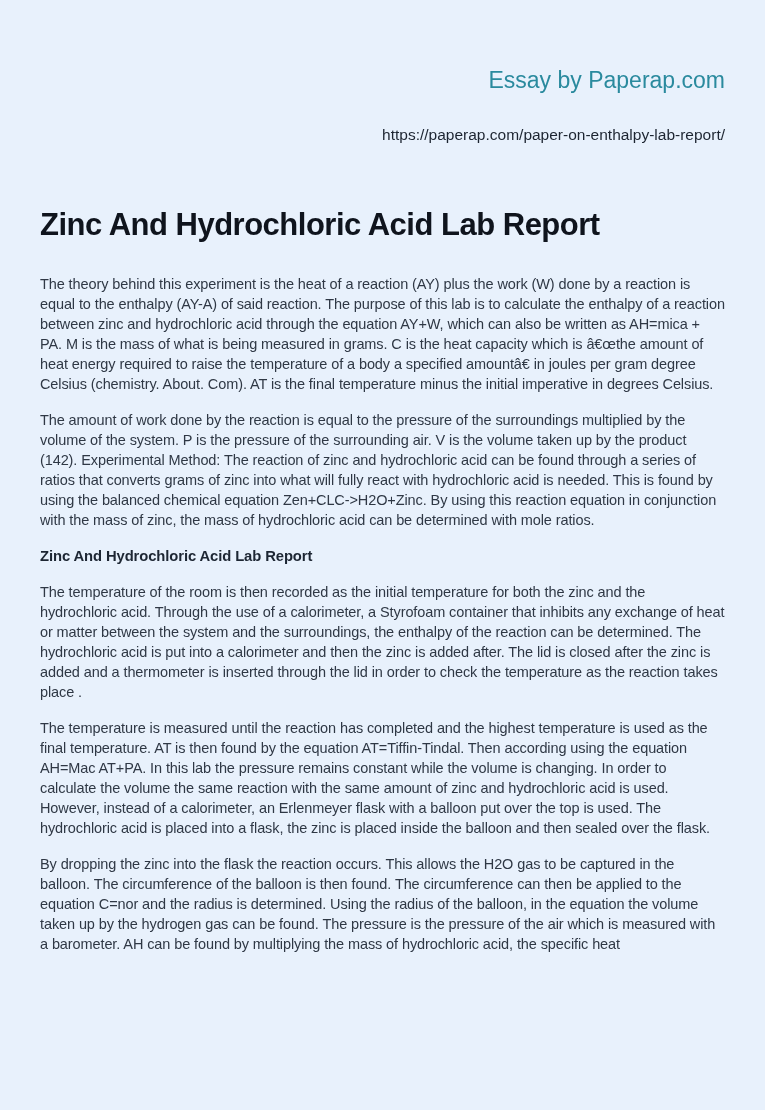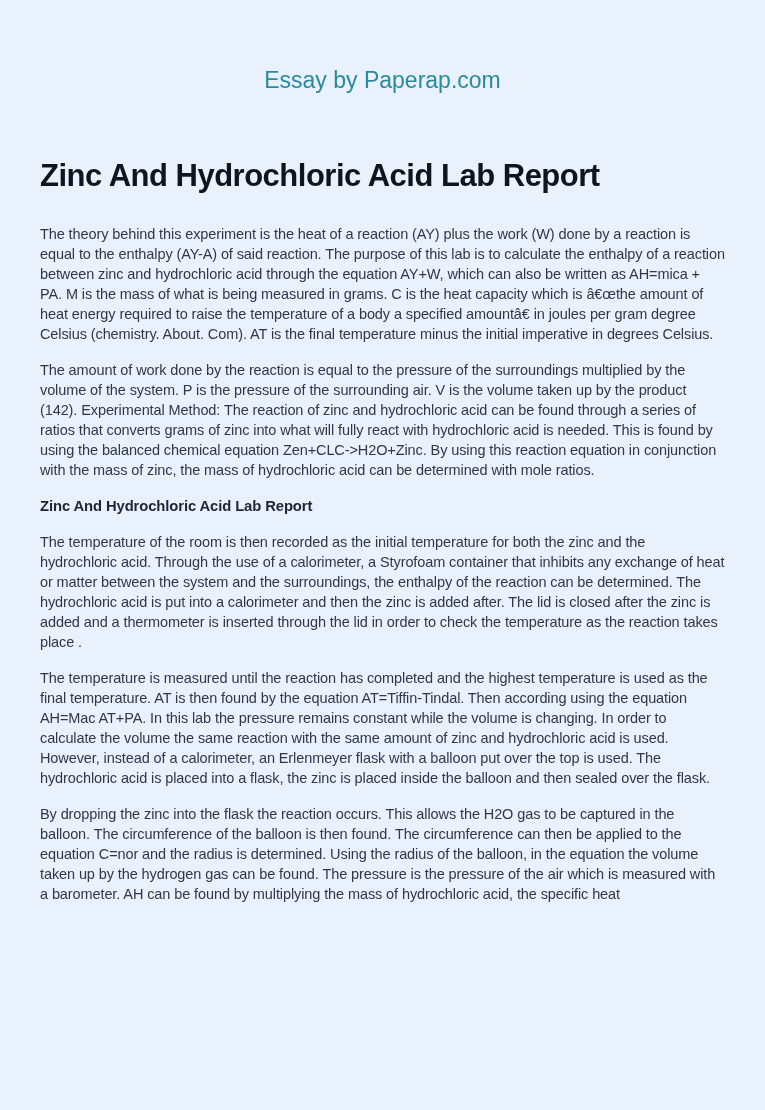--- a/index.html
+++ b/index.html
@@ -19,21 +19,20 @@
   }
   .doc-header {
     text-align: right;
   }
   .brand-heading {
     margin-top: 66px;
     font-size: 23px;
     line-height: 1.25;
     font-weight: 400;
     color: #2a8a9e;
-    text-align: center;
   }
   .source-url {
     margin-top: 31px;
     font-size: 15.5px;
     line-height: 1.2;
     color: #1d2531;
   }
   .page-title {
     margin: 62px 0 0 0;
     font-size: 31px;
@@ -59,20 +58,21 @@
     font-weight: 700;
     color: #1d2633;
   }
 </style>
 </head>
 <body>
 
 <div class="page">
   <header class="doc-header">
     <div class="brand-heading">Essay by Paperap.com</div>
+    <div class="source-url">https://paperap.com/paper-on-enthalpy-lab-report/</div>
   </header>
 
   <main>
     <h1 class="page-title">Zinc And Hydrochloric Acid Lab Report</h1>
 
     <div class="doc-body">
       <p>The theory behind this experiment is the heat of a reaction (AY) plus the work (W) done by a reaction is equal to the enthalpy (AY-A) of said reaction. The purpose of this lab is to calculate the enthalpy of a reaction between zinc and hydrochloric acid through the equation AY+W, which can also be written as AH=mica + PA. M is the mass of what is being measured in grams. C is the heat capacity which is â€œthe amount of heat energy required to raise the temperature of a body a specified amountâ€ in joules per gram degree Celsius (chemistry. About. Com). AT is the final temperature minus the initial imperative in degrees Celsius.</p>
 
       <p>The amount of work done by the reaction is equal to the pressure of the surroundings multiplied by the volume of the system. P is the pressure of the surrounding air. V is the volume taken up by the product (142). Experimental Method: The reaction of zinc and hydrochloric acid can be found through a series of ratios that converts grams of zinc into what will fully react with hydrochloric acid is needed. This is found by using the balanced chemical equation Zen+CLC-&gt;H2O+Zinc. By using this reaction equation in conjunction with the mass of zinc, the mass of hydrochloric acid can be determined with mole ratios.</p>
 

